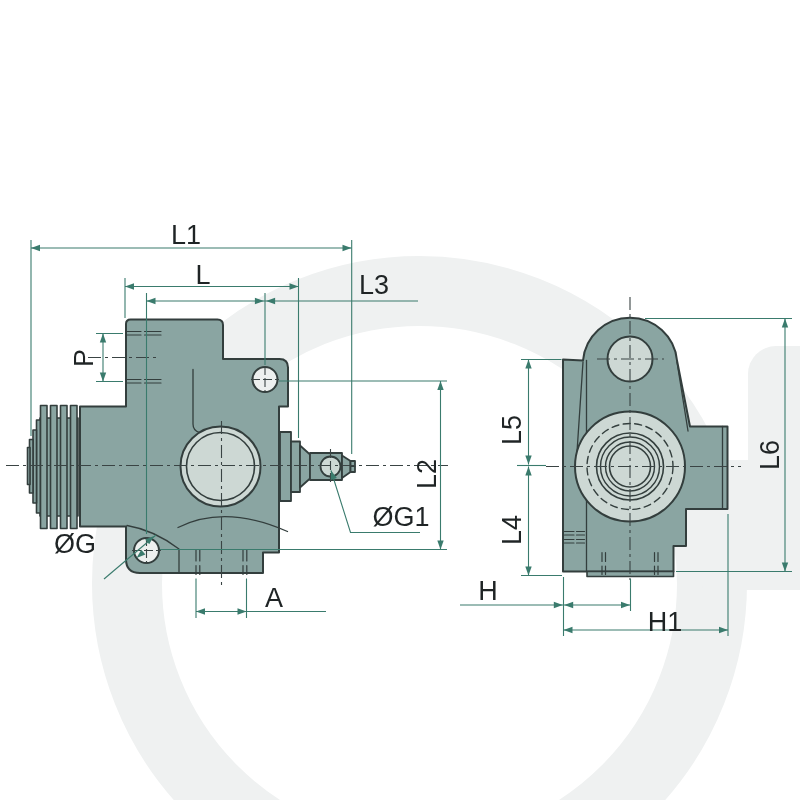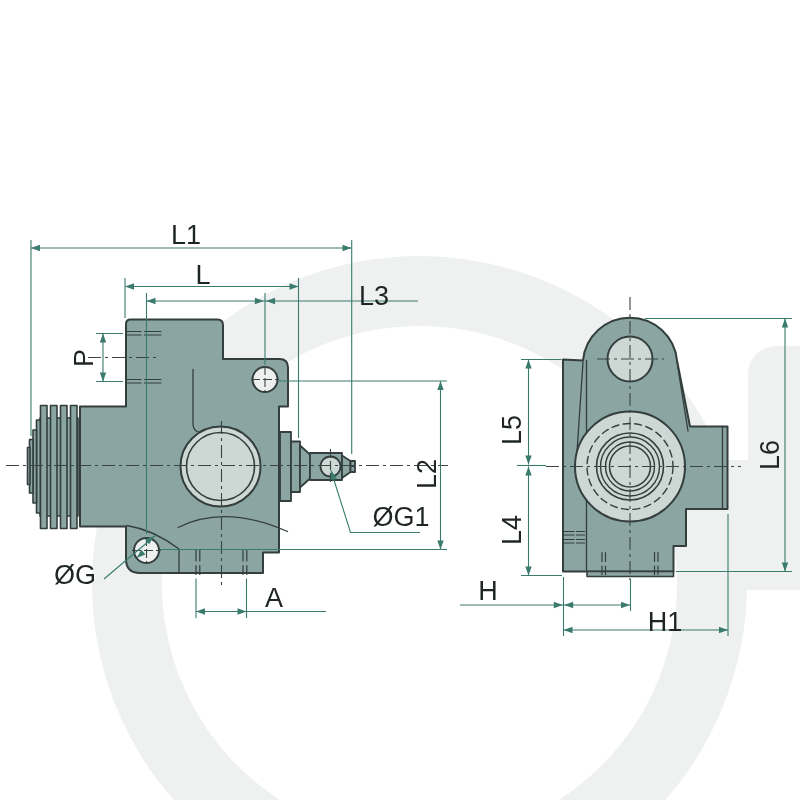--- a/index.html
+++ b/index.html
@@ -199,23 +199,23 @@
         <polygon points="136.5,530 145.4,526.6 141.3,521.8"></polygon>
         <polygon points="154,508 149.2,516.3 145.1,511.4"></polygon>
 
         <polygon points="331,442.5 336.9,450 330.8,452.1"></polygon>
       </g>
     </g>
   </svg>
 
   <span class="dim-label" style="left:186px;top:207px">L1</span>
   <span class="dim-label" style="left:203px;top:247px">L</span>
-  <span class="dim-label" style="left:374px;top:268px">L3</span>
+  <span class="dim-label" style="left:374px;top:257px">L3</span>
   <span class="dim-label rot" style="left:84px;top:330px">P</span>
-  <span class="dim-label" style="left:75px;top:547px">ØG</span>
+  <span class="dim-label" style="left:75px;top:516px">ØG</span>
   <span class="dim-label" style="left:274px;top:570px">A</span>
   <span class="dim-label" style="left:401px;top:489px">ØG1</span>
   <span class="dim-label rot" style="left:427px;top:446px">L2</span>
   <span class="dim-label rot" style="left:512px;top:402px">L5</span>
   <span class="dim-label rot" style="left:512px;top:502px">L4</span>
   <span class="dim-label rot" style="left:770px;top:427px">L6</span>
   <span class="dim-label" style="left:488px;top:563px">H</span>
   <span class="dim-label" style="left:665px;top:594px">H1</span>
 </div>
 

